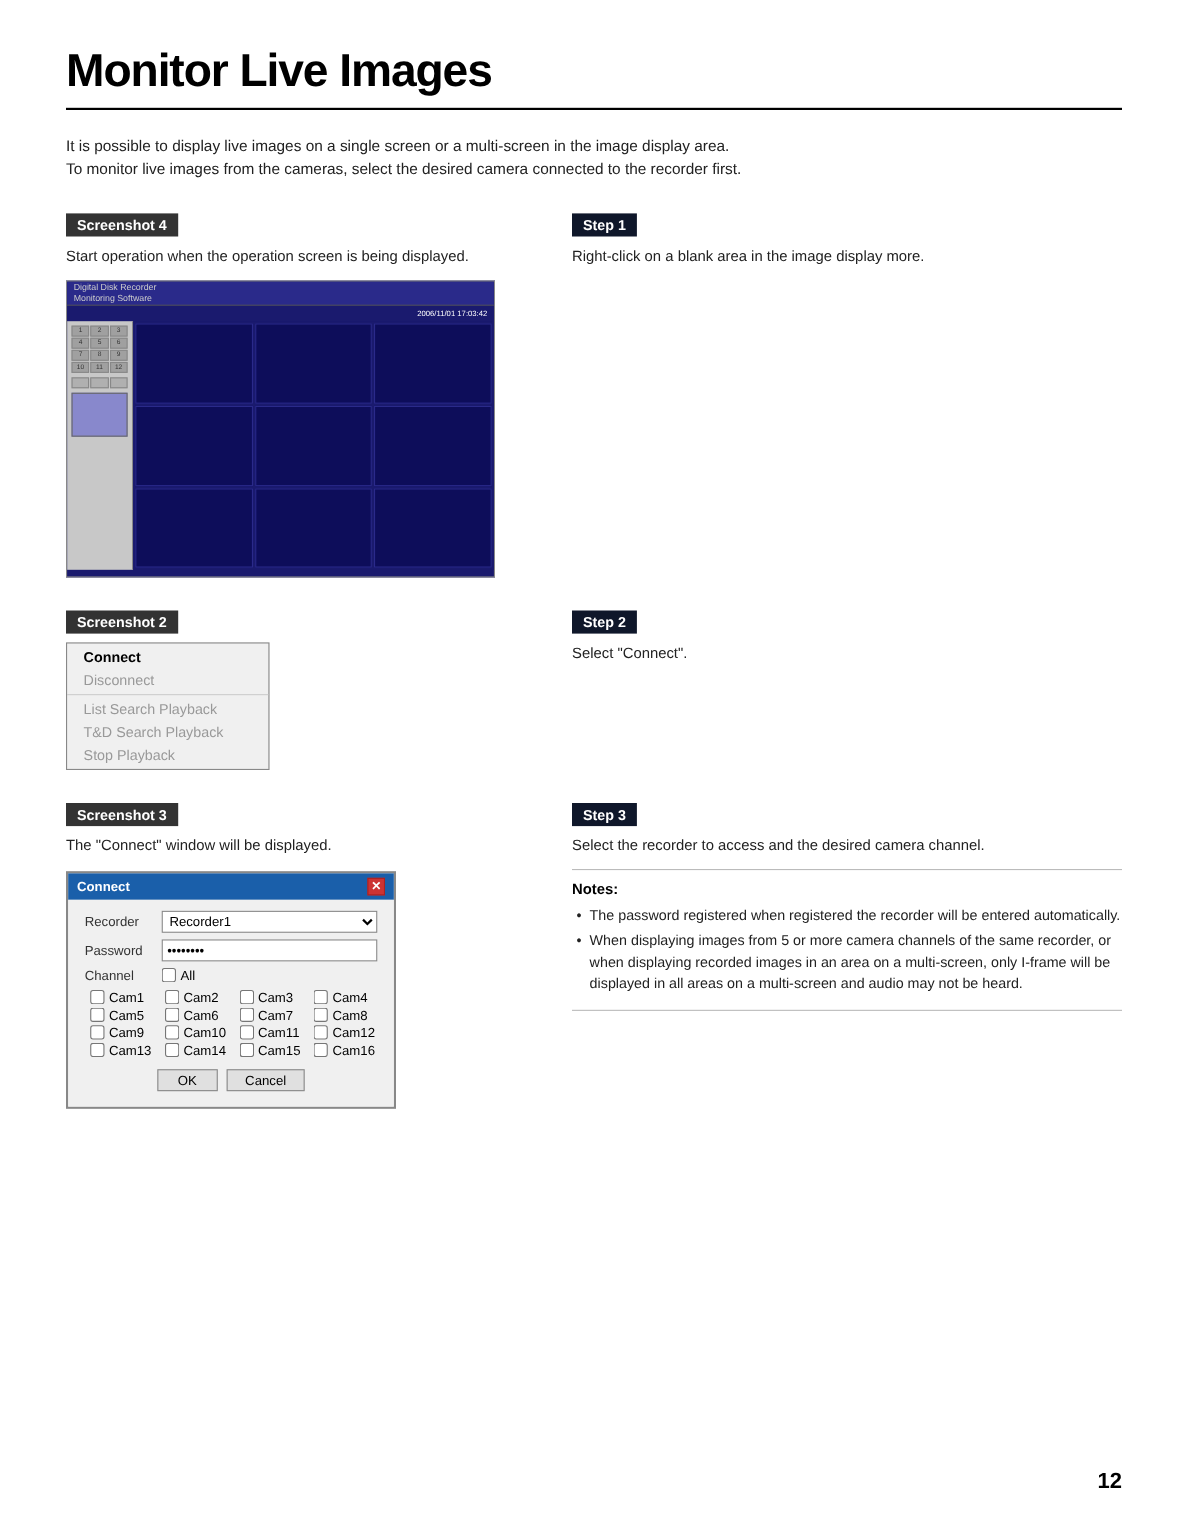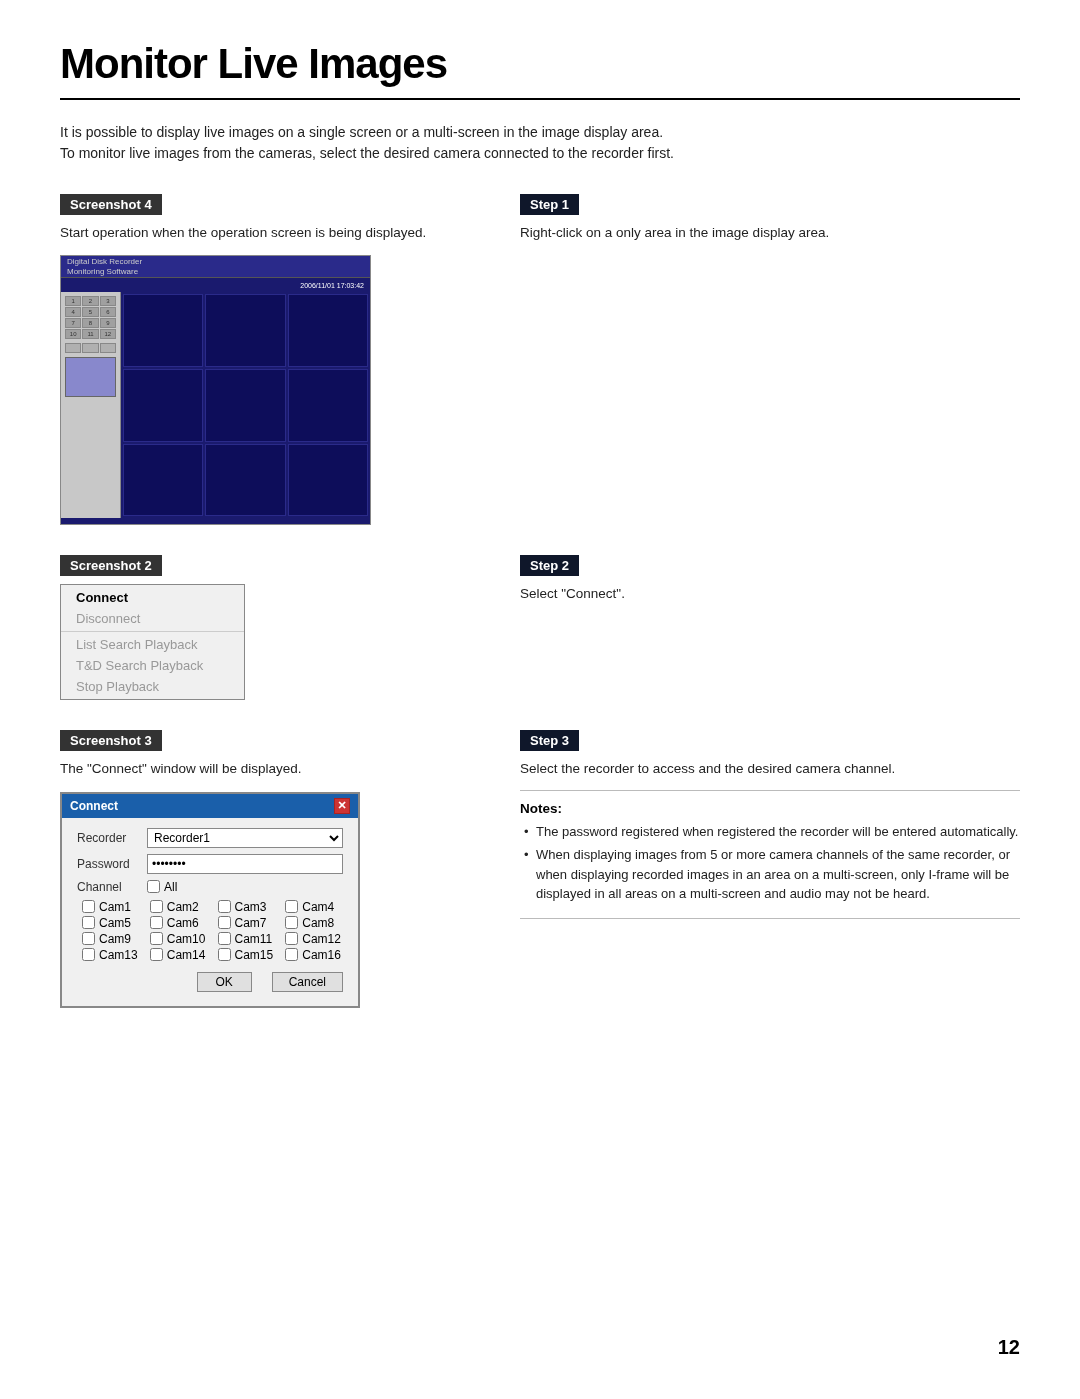--- a/index.html
+++ b/index.html
@@ -69,21 +69,21 @@
     .step-desc {
       font-size: 13.5px;
       line-height: 1.5;
       color: #222;
     }
 
     
     .dvr-window {
       border: 1px solid #888;
       background: #1a1a6e;
-      width: 311px;
+      width: 390px;
       height: 270px;
       position: relative;
       overflow: hidden;
     }
     .dvr-titlebar {
       background: #2a2a8a;
       height: 22px;
       display: flex;
       align-items: center;
       padding: 0 6px;
@@ -247,22 +247,22 @@
       margin-left: 5px;
     }
     .cam-item {
       display: flex;
       align-items: center;
       gap: 4px;
       font-size: 12px;
     }
     .connect-buttons {
       display: flex;
-      justify-content: flex-end;
-      gap: 20px;
+      justify-content: center;
+      gap: 8px;
       margin-top: 8px;
       padding-bottom: 4px;
     }
     .dialog-btn {
       background: #e0e0e0;
       border: 1px solid #888;
       padding: 2px 16px;
       font-size: 12px;
       cursor: pointer;
       min-width: 55px;
@@ -376,21 +376,21 @@
           <div class="dvr-cell"></div>
           <div class="dvr-cell"></div>
           <div class="dvr-cell"></div>
         </div>
       </div>
     </div>
   </div>
   <div class="right-col">
     <div style="margin-top:0;">
       <div class="step-label">Step 1</div>
-      <p class="step-desc">Right-click on a only area in the image display area.</p>
+      <p class="step-desc">Right-click on a blank area in the image display more.</p>
     </div>
   </div>
 </div>
 
 <div class="two-col">
   <div class="left-col">
     <div class="section-label">Screenshot 2</div>
     
     <div class="context-menu">
       <div class="context-menu-item bold-item">Connect</div>

